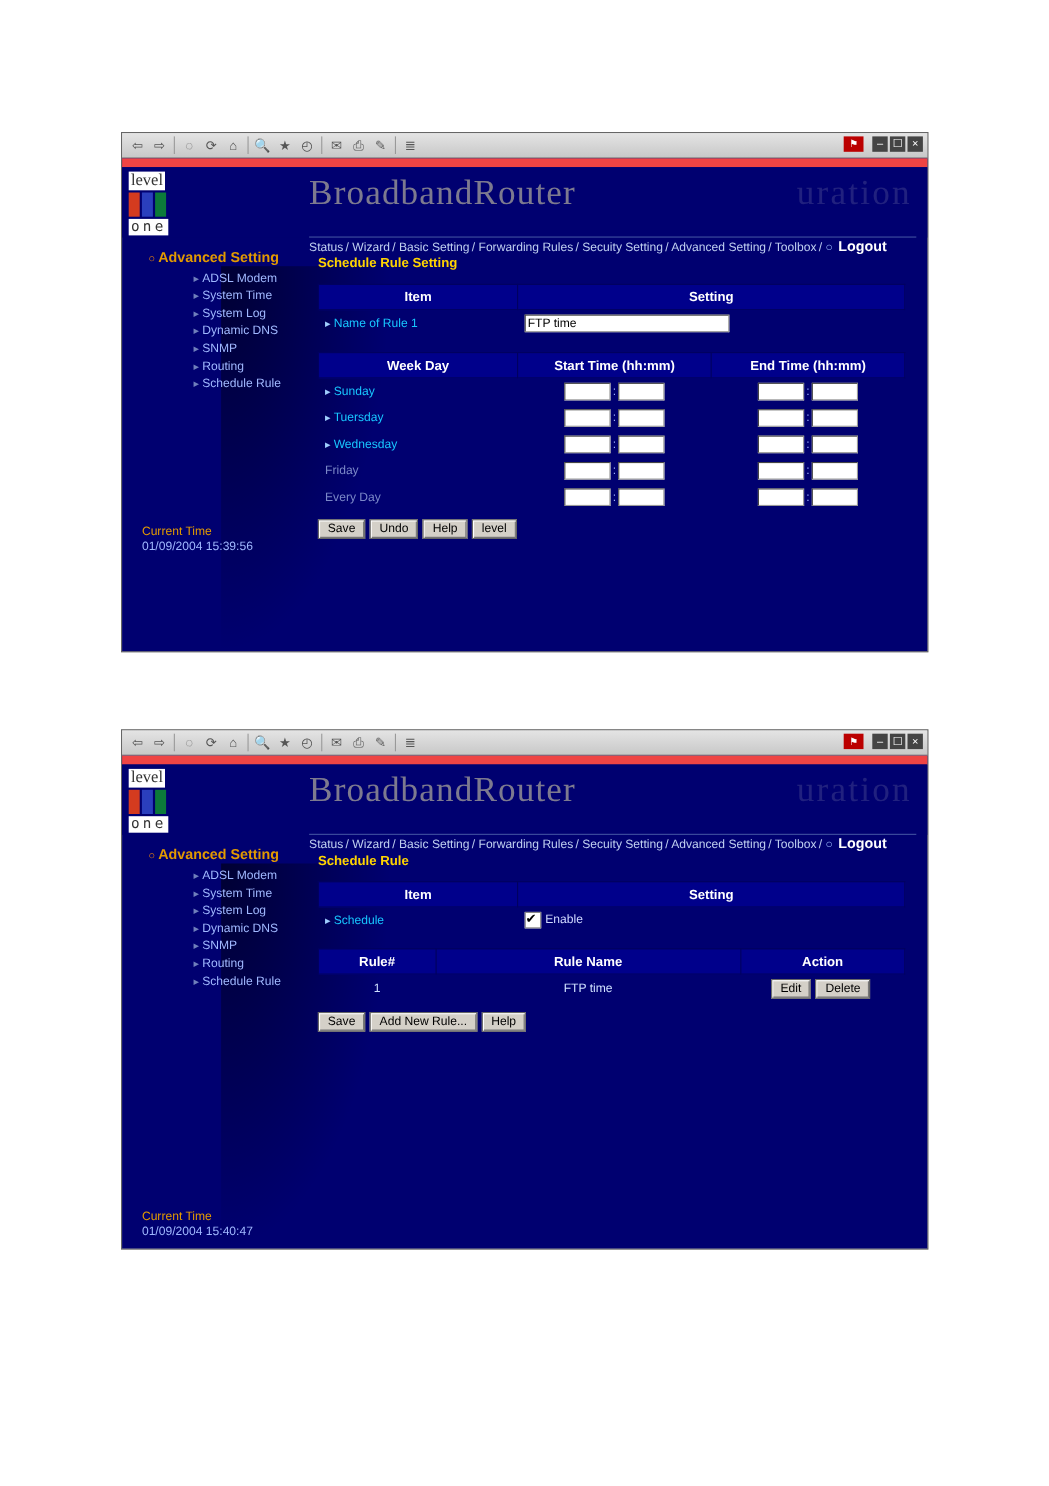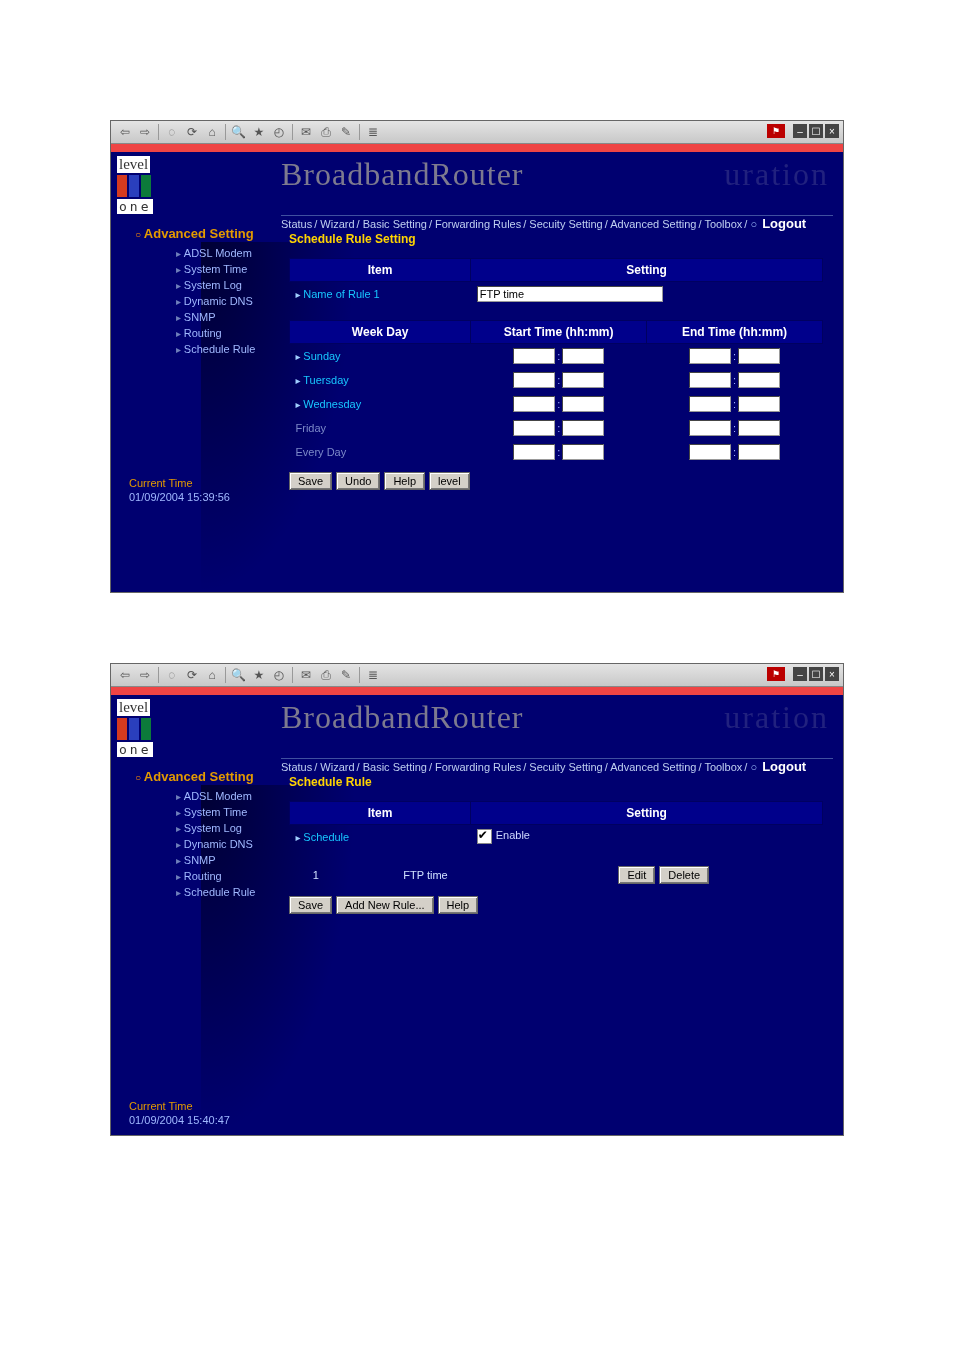--- a/index.html
+++ b/index.html
@@ -396,20 +396,25 @@
                 <th>Setting</th>
               </tr>
               <tr>
                 <td class="label">Schedule</td>
                 <td><span class="chk checked"></span><span style="color:#cfd8ff">Enable</span></td>
               </tr>
             </tbody>
           </table><br><table class="conf">
             <tbody>
               <tr>
+                <th style="width:20%">Rule#</th>
+                <th>Rule Name</th>
+                <th style="width:28%">Action</th>
+              </tr>
+              <tr>
                 <td style="text-align:center;color:#cfe0ff">1</td>
                 <td style="text-align:center;color:#cfe0ff">FTP time</td>
                 <td style="text-align:center"><span class="btn" style="margin-top:0">Edit</span><span class="btn" style="margin-top:0">Delete</span></td>
               </tr>
             </tbody>
           </table><div><span class="btn">Save</span><span class="btn">Add New Rule...</span><span class="btn">Help</span></div></div>
       </div>
     </div>
   </div>
 

